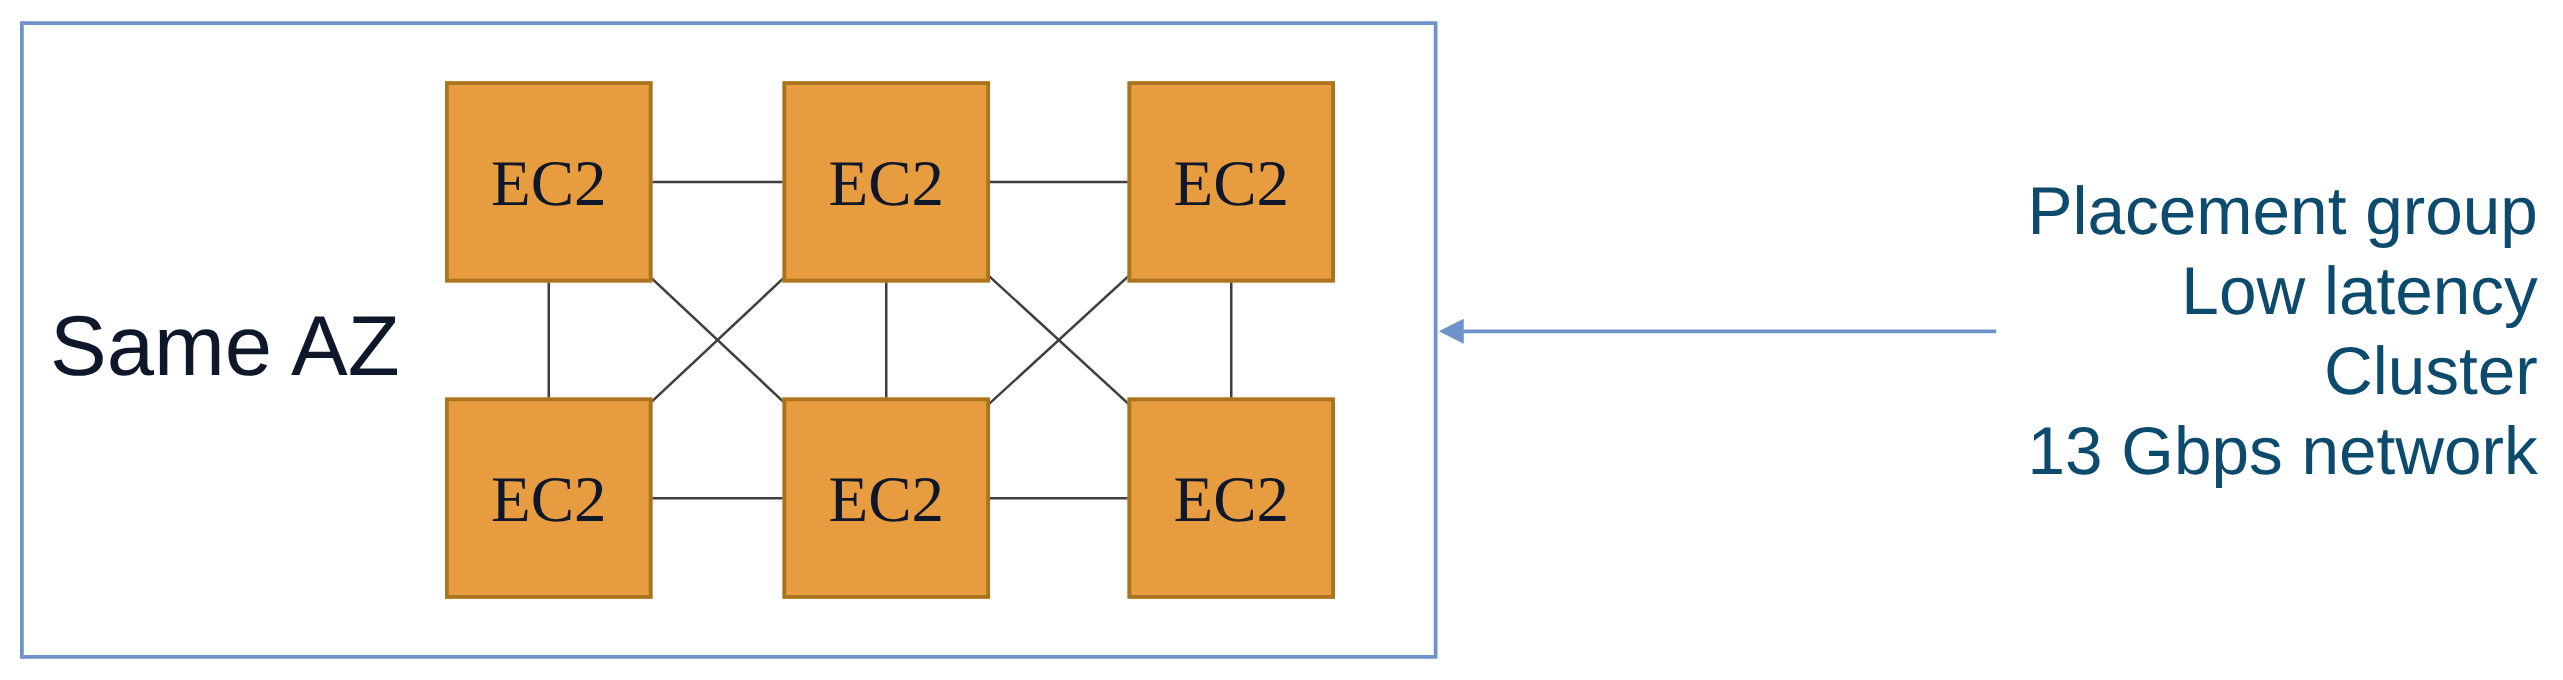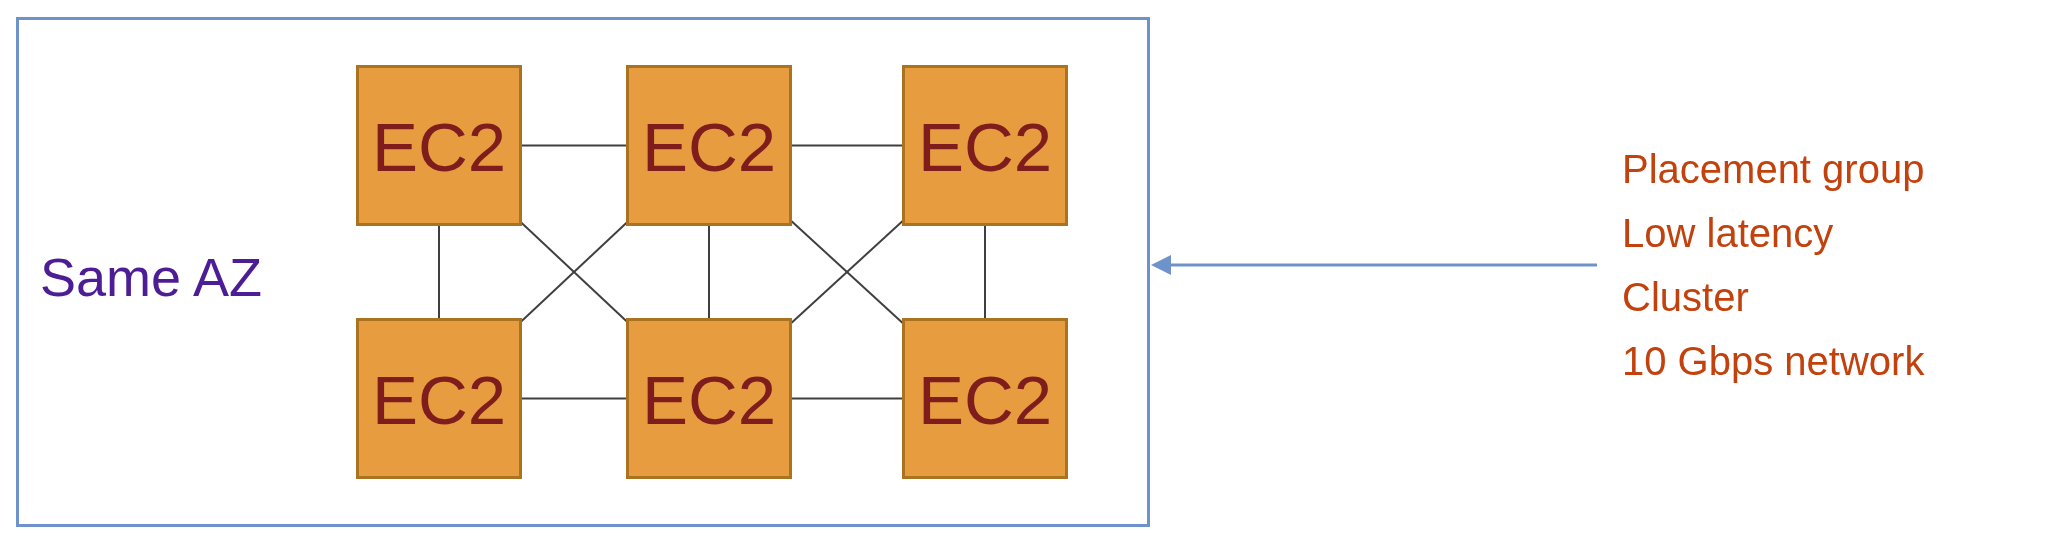--- a/index.html
+++ b/index.html
@@ -25,23 +25,23 @@
     height: 510px;
     border: 3px solid #6E92CA;
     box-sizing: border-box;
     background: transparent;
   }
 
   .az-label {
     position: absolute;
     left: 40px;
     top: 246px;
-    font-size: 54px;
+    font-size: 68px;
     line-height: 62px;
-    color: #4c1d95;
+    color: #0f172a;
     white-space: nowrap;
   }
 
   
   svg.wires {
     position: absolute;
     left: 0;
     top: 0;
     width: 2050px;
     height: 544px;
@@ -66,41 +66,43 @@
     width: 166px;
     height: 161px;
     background: #E89C40;
     border: 3px solid #A9731F;
     box-sizing: border-box;
     display: flex;
     align-items: center;
     justify-content: center;
   }
   .node span {
-    color: #7f1d1d;
-    font-size: 69px;
+    color: #0f172a;
+    font-size: 52px;
     line-height: 1;
     padding-top: 4px;
+    font-family: Liberation Serif, serif;
   }
   .n1 { left: 356px; top: 65px; }
   .n2 { left: 626px; top: 65px; }
   .n3 { left: 902px; top: 65px; }
   .n4 { left: 356px; top: 318px; }
   .n5 { left: 626px; top: 318px; }
   .n6 { left: 902px; top: 318px; }
 
   
   .annotation {
     position: absolute;
     left: 1622px;
     top: 137px;
-    font-size: 40px;
+    font-size: 54px;
     line-height: 64px;
-    color: #c2410c;
+    color: #0c4a6e;
     white-space: nowrap;
+    text-align: right;
   }
 </style>
 </head>
 <body>
 
 <div class="canvas">
 
   <div class="az-box"></div>
   <div class="az-label">Same AZ</div>
 
@@ -138,16 +140,16 @@
     <span>EC2</span>
   </div>
   <div class="node n6">
     <span>EC2</span>
   </div>
 
   <div class="annotation">
     <div>Placement group</div>
     <div>Low latency</div>
     <div>Cluster</div>
-    <div>10 Gbps network</div>
+    <div>13 Gbps network</div>
   </div>
 
 </div>
 
 </body></html>

